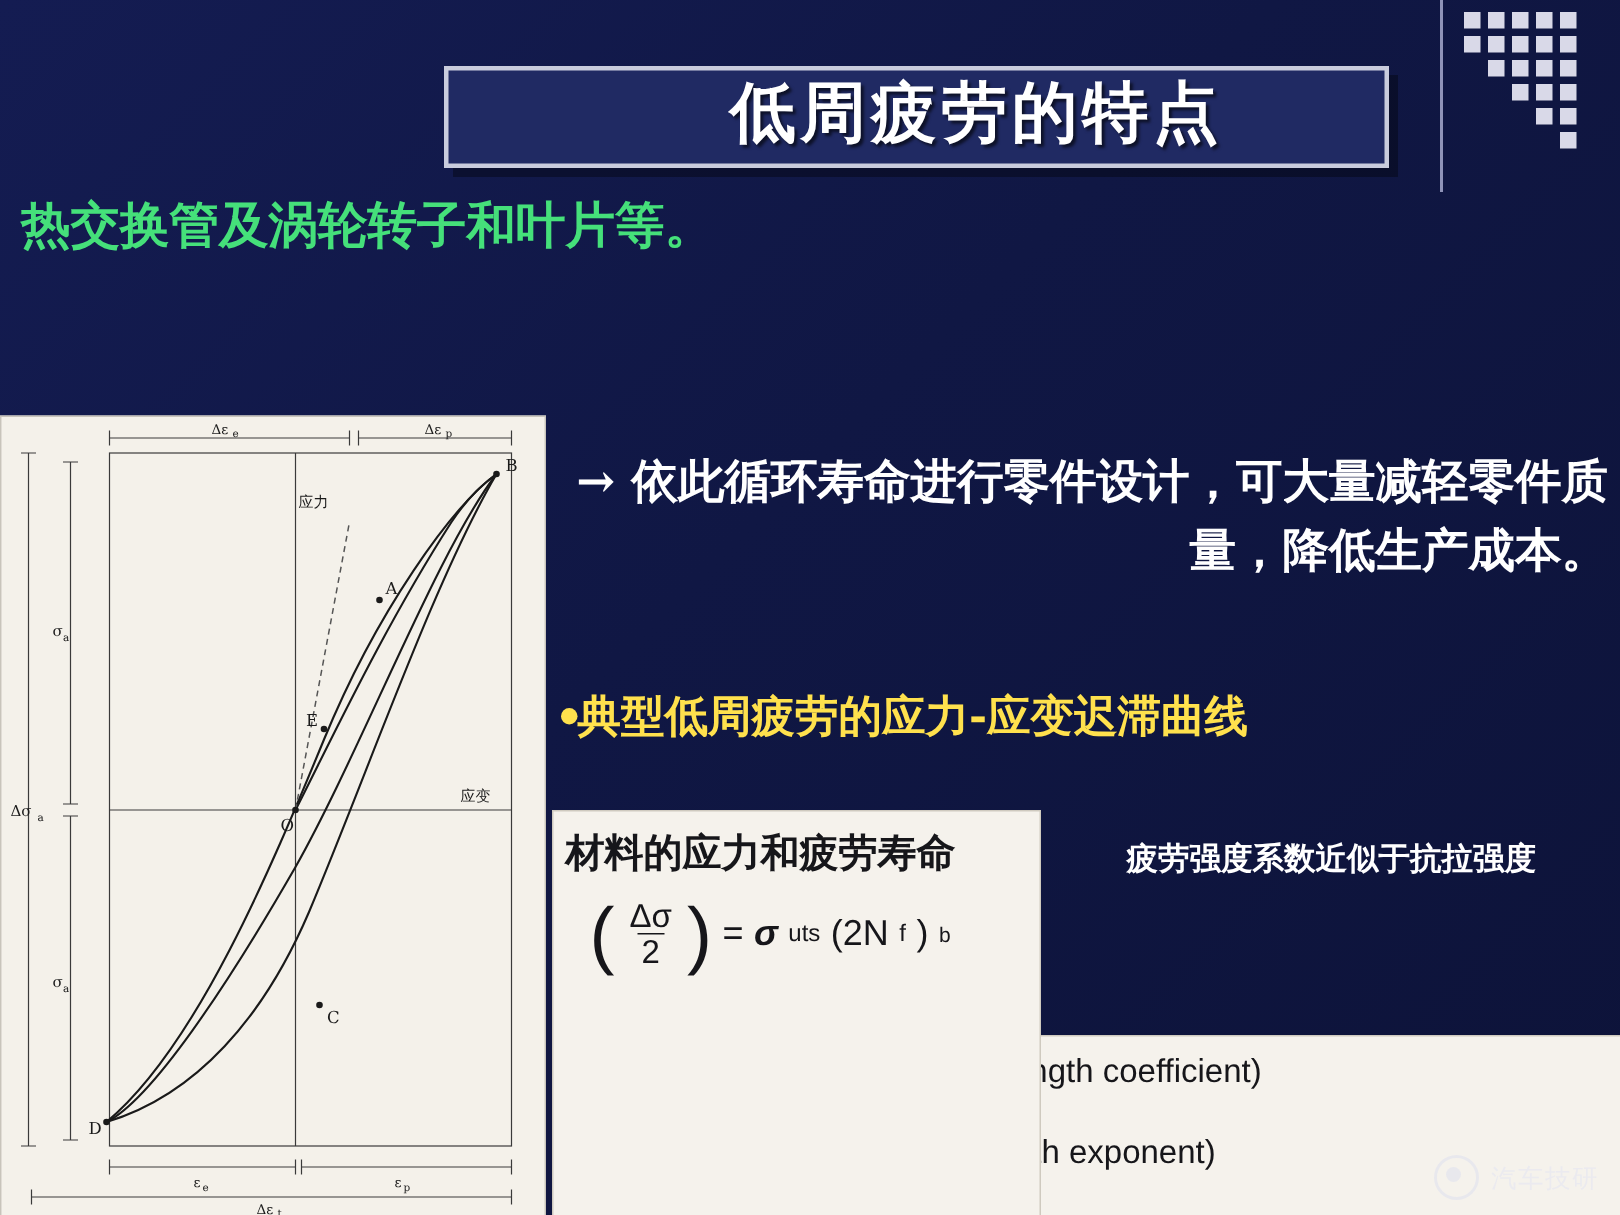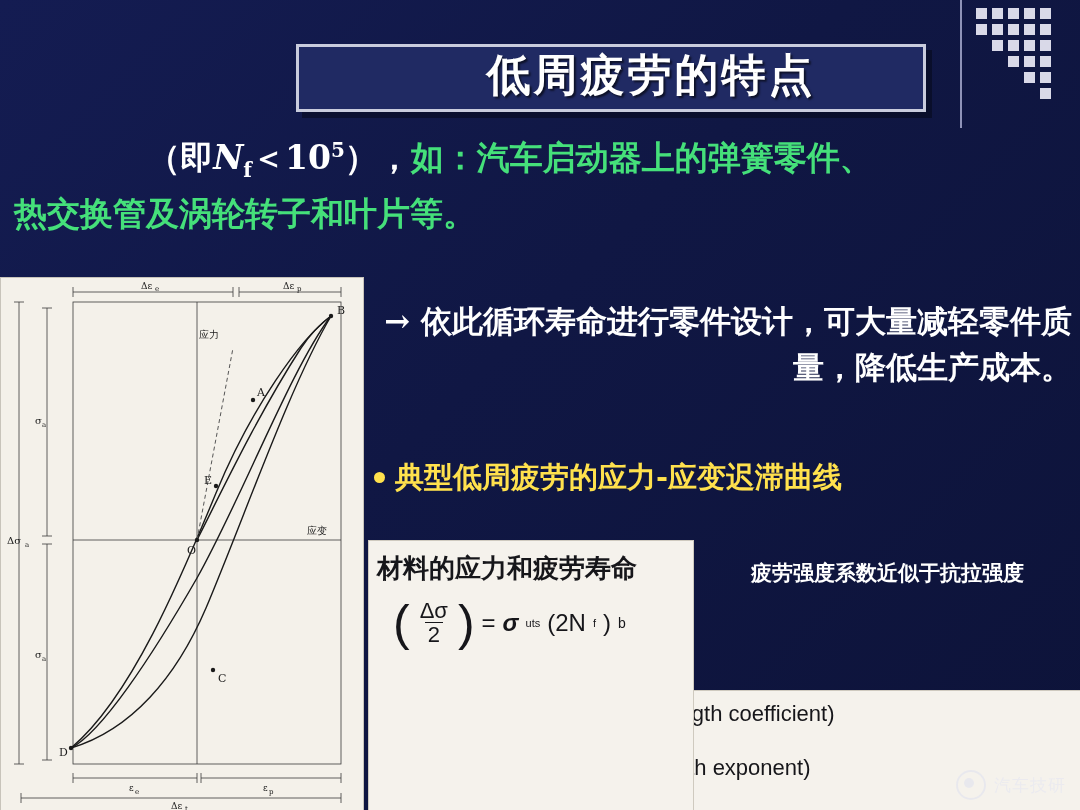--- a/index.html
+++ b/index.html
@@ -124,21 +124,20 @@
   }
 
   
   .bullet-row {
     position: absolute;
     left: 374px;
     top: 458px;
     width: 700px;
     display: flex;
     align-items: flex-start;
-    gap: 10px;
   }
   .bullet-dot {
     width: 11px;
     height: 11px;
     border-radius: 50%;
     background: #ffe14d;
     margin-top: 14px;
     flex: none;
   }
   .bullet-text {
@@ -212,21 +211,21 @@
     align-items: center;
     line-height: 1.05;
     font-size: 22px;
   }
   .frac .num { padding: 0 3px; }
   .frac .den { border-top: 1.5px solid #16161a; padding: 0 3px; }
   .sigma-uts {
     font-style: italic;
     font-weight: bold;
   }
-  .tiny { font-size: 11px; vertical-align: sub; }
+  .tiny { font-size: 16px; vertical-align: sub; }
   .tinysup { font-size: 14px; vertical-align: super; }
 
   
   .right-note {
     position: absolute;
     left: 700px;
     top: 556px;
     width: 375px;
     text-align: center;
     font-family: "Liberation Sans", sans-serif;
@@ -295,23 +294,20 @@
     <div class="dot" style="left:48px;top:64px;"></div>
     <div class="dot" style="left:64px;top:64px;"></div>
     <div class="dot" style="left:64px;top:80px;"></div>
   </div>
   <div class="vrule"></div>
 
   <div class="title-box"></div>
   <div class="title-text">低周疲劳的特点</div>
 
   <div class="intro">
-    <span class="l2">
-      <span>（即</span><span class="ital">N</span><span class="subsc">f</span><span>＜10</span><span class="sup">5</span><span>），</span><span class="green">如：汽车启动器上的弹簧零件、</span>
-    </span>
     <span class="l3 green">热交换管及涡轮转子和叶片等。</span>
   </div>
 
   <div class="figure">
     <svg width="362" height="533" viewBox="0 0 362 533">
       <rect x="0" y="0" width="362" height="533" fill="#f4f1ea"></rect>
 
       <g stroke="#3a3a3a" stroke-width="0.8" fill="none">
 
         <line x1="72" y1="14" x2="232" y2="14"></line>

